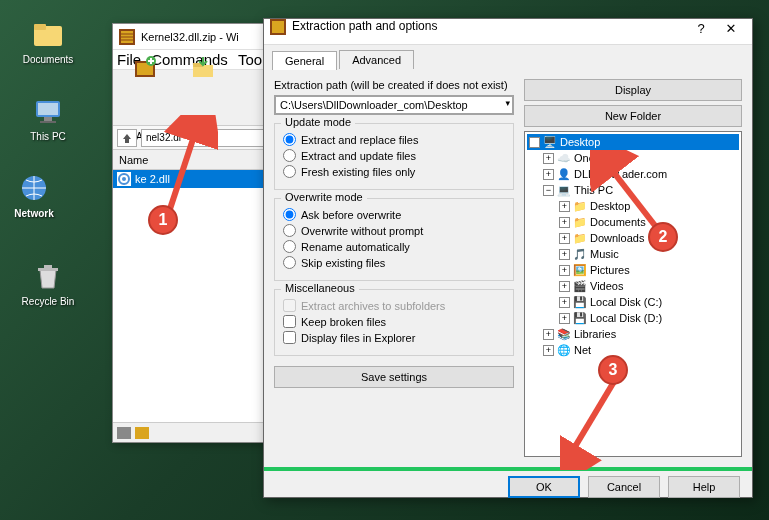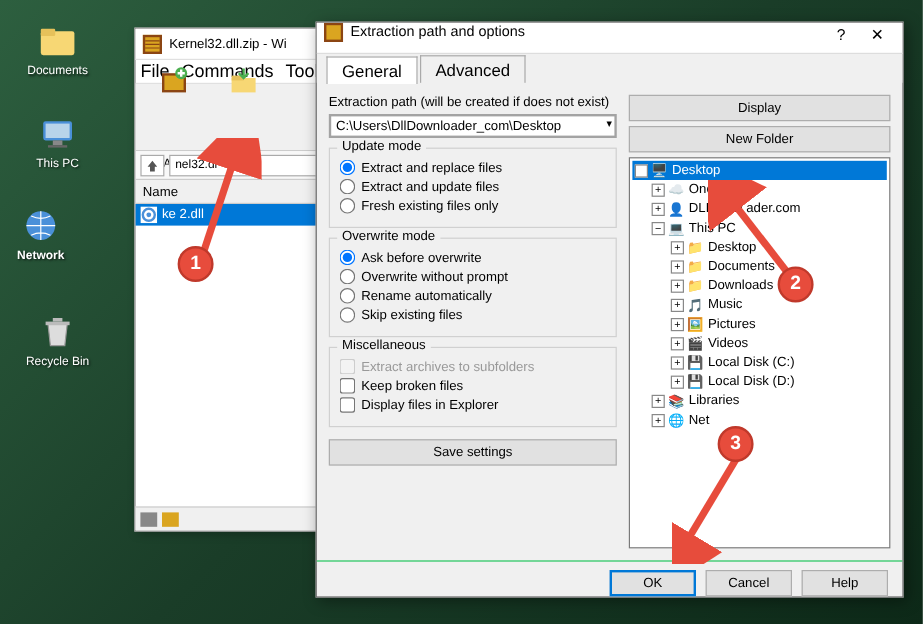--- a/index.html
+++ b/index.html
@@ -33,40 +33,40 @@
 .winrar-row .fico { width: 14px; height: 14px; margin-right: 4px; }
 .winrar-status { position: absolute; bottom: 0; left: 0; right: 0; height: 20px; background: #f0f0f0; border-top: 1px solid #ccc; display: flex; align-items: center; padding: 0 4px; gap: 4px; }
 
 
 .extract-dialog { position: absolute; left: 263px; top: 18px; width: 490px; height: 480px; background: #f0f0f0; border: 1px solid #666; box-shadow: 3px 3px 12px rgba(0,0,0,0.4); z-index: 10; }
 .dlg-title { height: 26px; background: #fff; display: flex; align-items: flex-start; padding: 0 6px; border-bottom: 1px solid #ddd; }
 .dlg-title .ico { width: 16px; height: 16px; margin-right: 6px; }
 .dlg-title .tt { flex: 1; font-size: 12px; }
 .dlg-title .wbtn { width: 30px; height: 20px; text-align: center; line-height: 20px; font-size: 13px; cursor: pointer; }
 .dlg-tabs { height: 24px; display: flex; align-items: flex-end; padding: 0 8px; background: #f0f0f0; }
-.dlg-tab { padding: 3px 12px; border: 1px solid #aaa; background: #f0f0f0; font-size: 14px; margin-right: 2px; border-bottom: none; cursor: pointer; }
+.dlg-tab { padding: 3px 12px; border: 1px solid #aaa; background: #f0f0f0; font-size: 11px; margin-right: 2px; border-bottom: none; cursor: pointer; }
 .dlg-tab.active { background: #fff; position: relative; top: 1px; }
 .dlg-body { padding: 10px; display: flex; gap: 10px; height: 398px; }
 .dlg-left { width: 240px; display: flex; flex-direction: column; }
 .dlg-right { flex: 1; display: flex; flex-direction: column; gap: 4px; }
 .dlg-label { font-size: 11px; margin-bottom: 4px; }
 .dest-input { width: 100%; height: 20px; border: 2px solid #a3a3a3; padding: 0 4px; background: #fff; font-size: 11px; }
 .dlg-btn { height: 22px; border: 1px solid #adadad; background: #e1e1e1; font-size: 11px; cursor: pointer; padding: 0 10px; }
 .dlg-btn.primary { border: 2px solid #0078d7; }
 .group-box { border: 1px solid #d0d0d0; padding: 6px 8px 8px; margin-top: 8px; position: relative; }
 .group-box .legend { position: absolute; top: -8px; left: 6px; background: #f0f0f0; padding: 0 4px; font-size: 11px; }
 .radio-row, .check-row { display: flex; align-items: center; gap: 5px; margin: 3px 0; font-size: 11px; }
 .radio-row input, .check-row input { margin: 0; }
 .tree-box { flex: 1; border: 1px solid #7a7a7a; background: #fff; overflow: auto; padding: 2px; }
 .tree-item { display: flex; align-items: center; height: 16px; font-size: 11px; white-space: nowrap; }
 .tree-item .exp { width: 11px; height: 11px; border: 1px solid #888; text-align: center; line-height: 9px; font-size: 9px; margin-right: 3px; cursor: pointer; background: #fff; }
 .tree-item .tico { width: 14px; height: 14px; margin-right: 3px; display: inline-flex; align-items: center; justify-content: center; }
 .tree-item.selected { background: #0078d7; color: #fff; }
 .tree-item.selected .label { background: #0078d7; color: #fff; }
-.dlg-footer { height: 36px; display: flex; align-items: center; justify-content: flex-end; gap: 8px; padding: 0 12px; border-top: 1px solid #22c55e; }
+.dlg-footer { height: 36px; display: flex; align-items: center; justify-content: flex-end; gap: 8px; padding: 0 12px; border-top: 4px solid #22c55e; }
 .dlg-footer .dlg-btn { width: 72px; }
 
 
 .anno { position: absolute; z-index: 20; pointer-events: none; }
 .anno-circle { width: 30px; height: 30px; border-radius: 50%; background: #e74c3c; color: #fff; display: flex; align-items: center; justify-content: center; font-size: 16px; font-weight: bold; border: 2px solid #c0392b; }
 
 svg { display: block; }
 </style>
 </head>
 <body>

